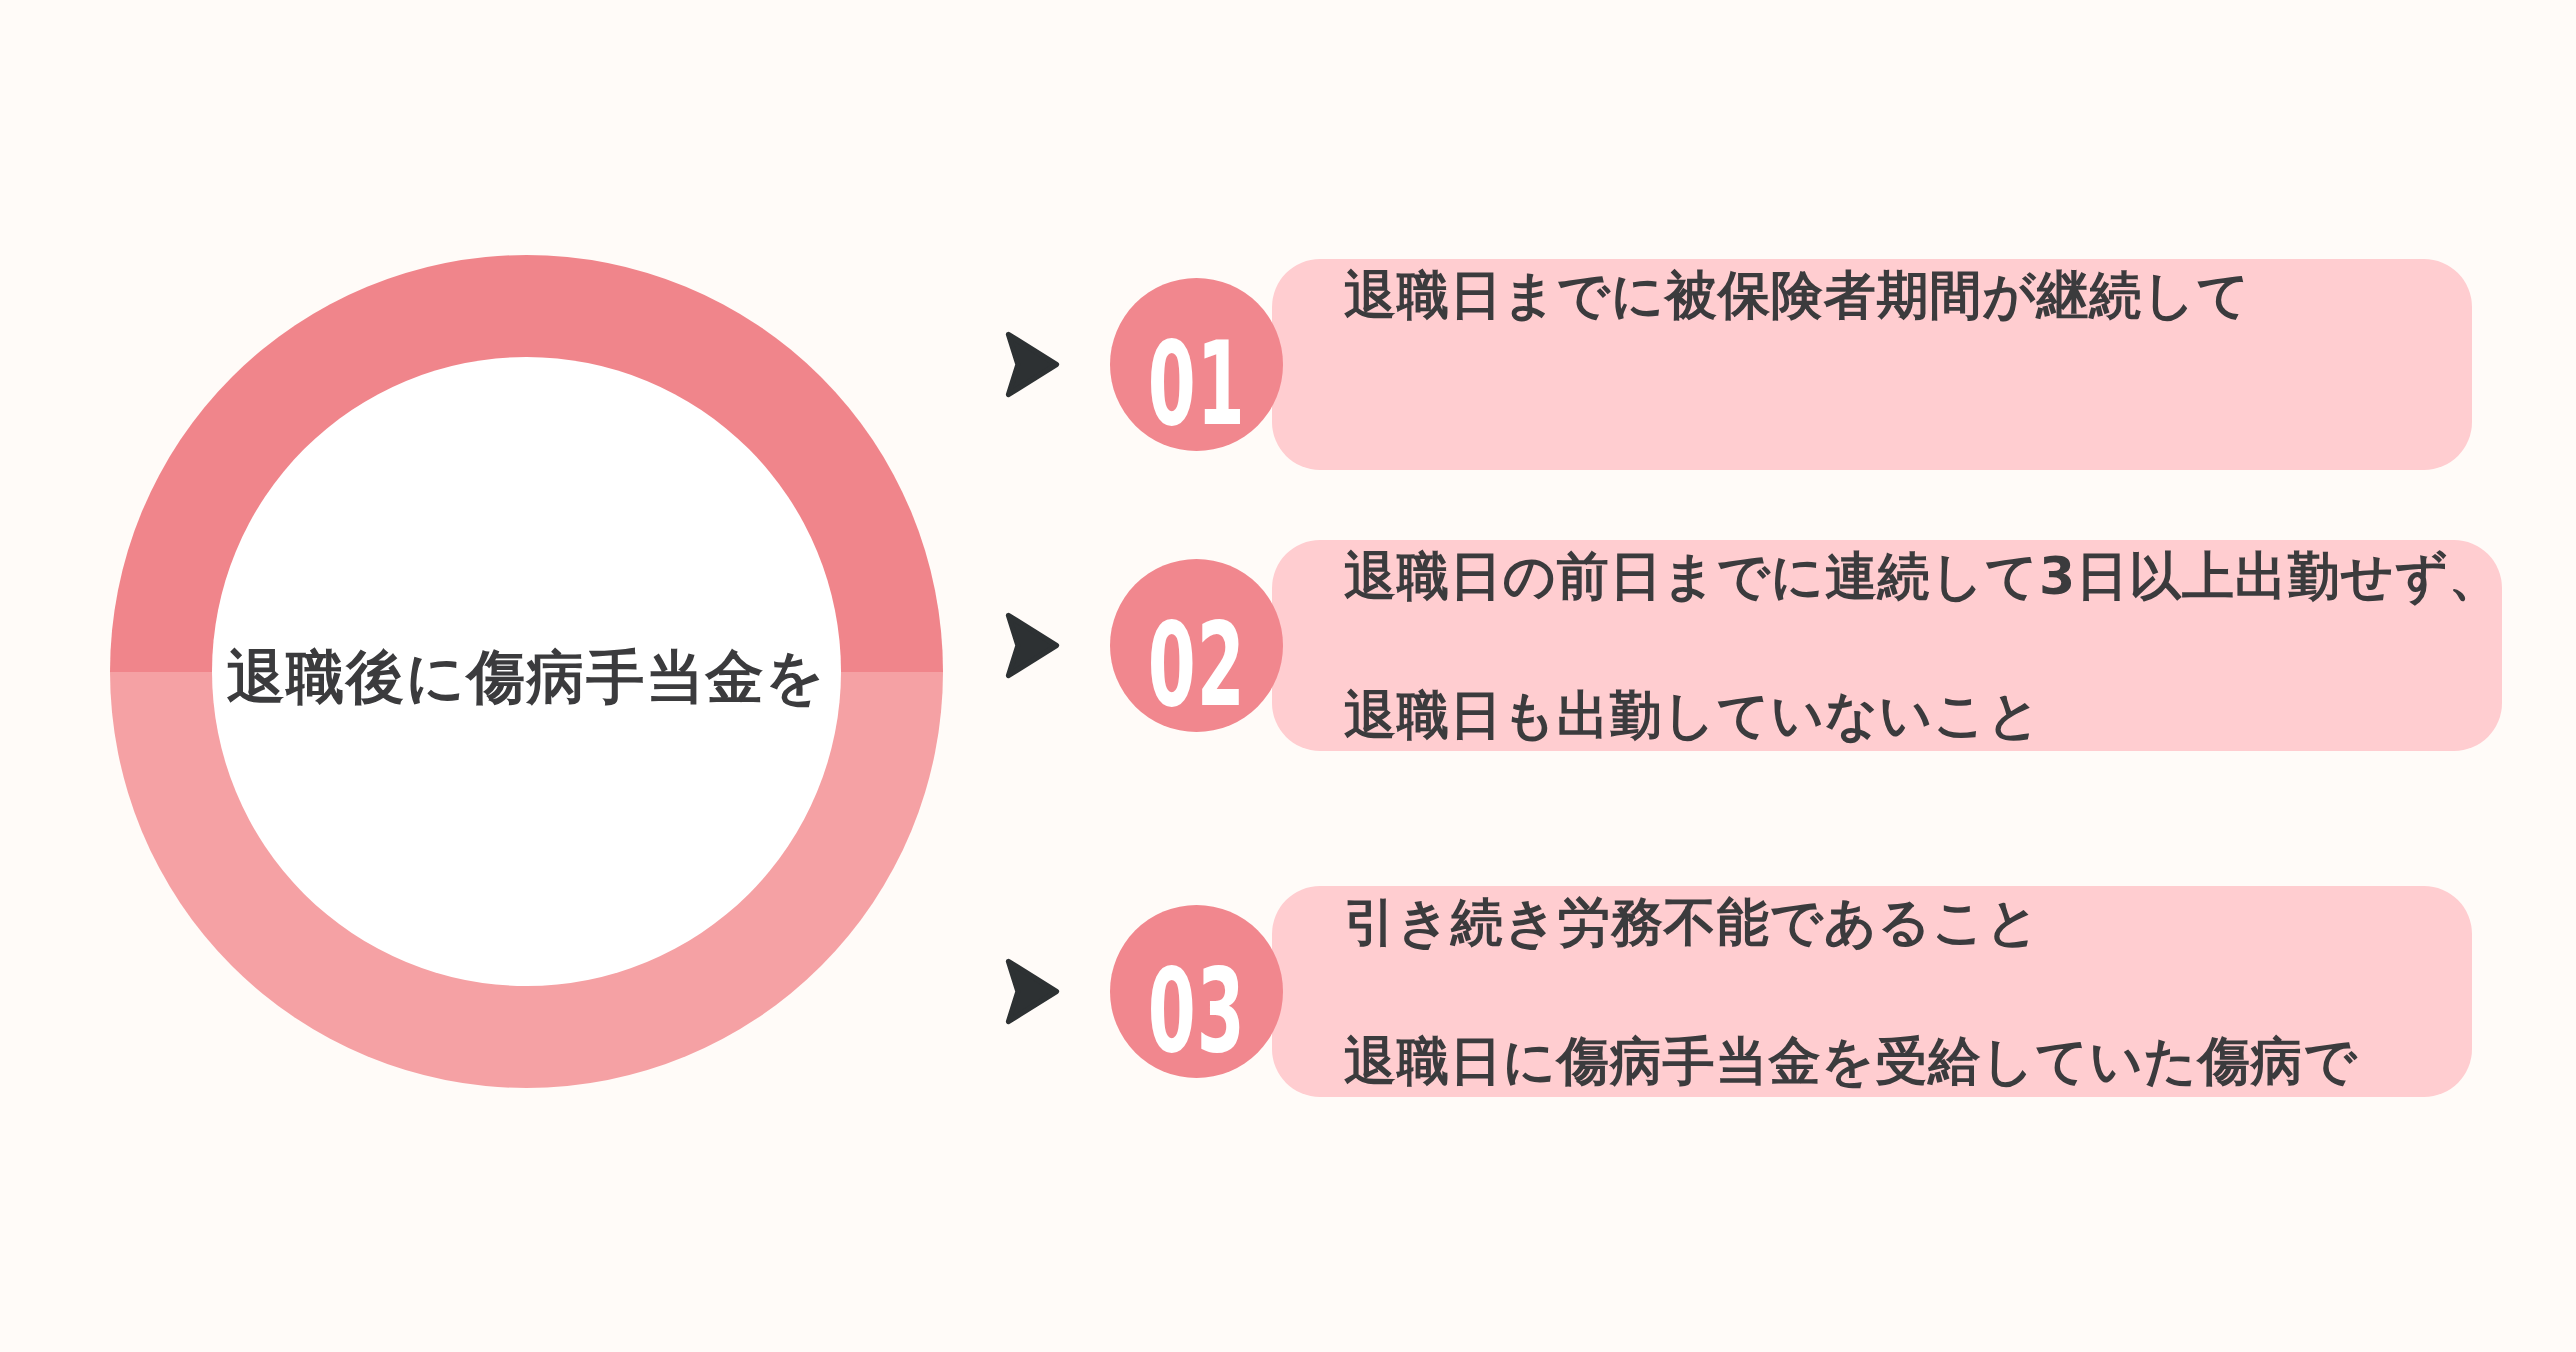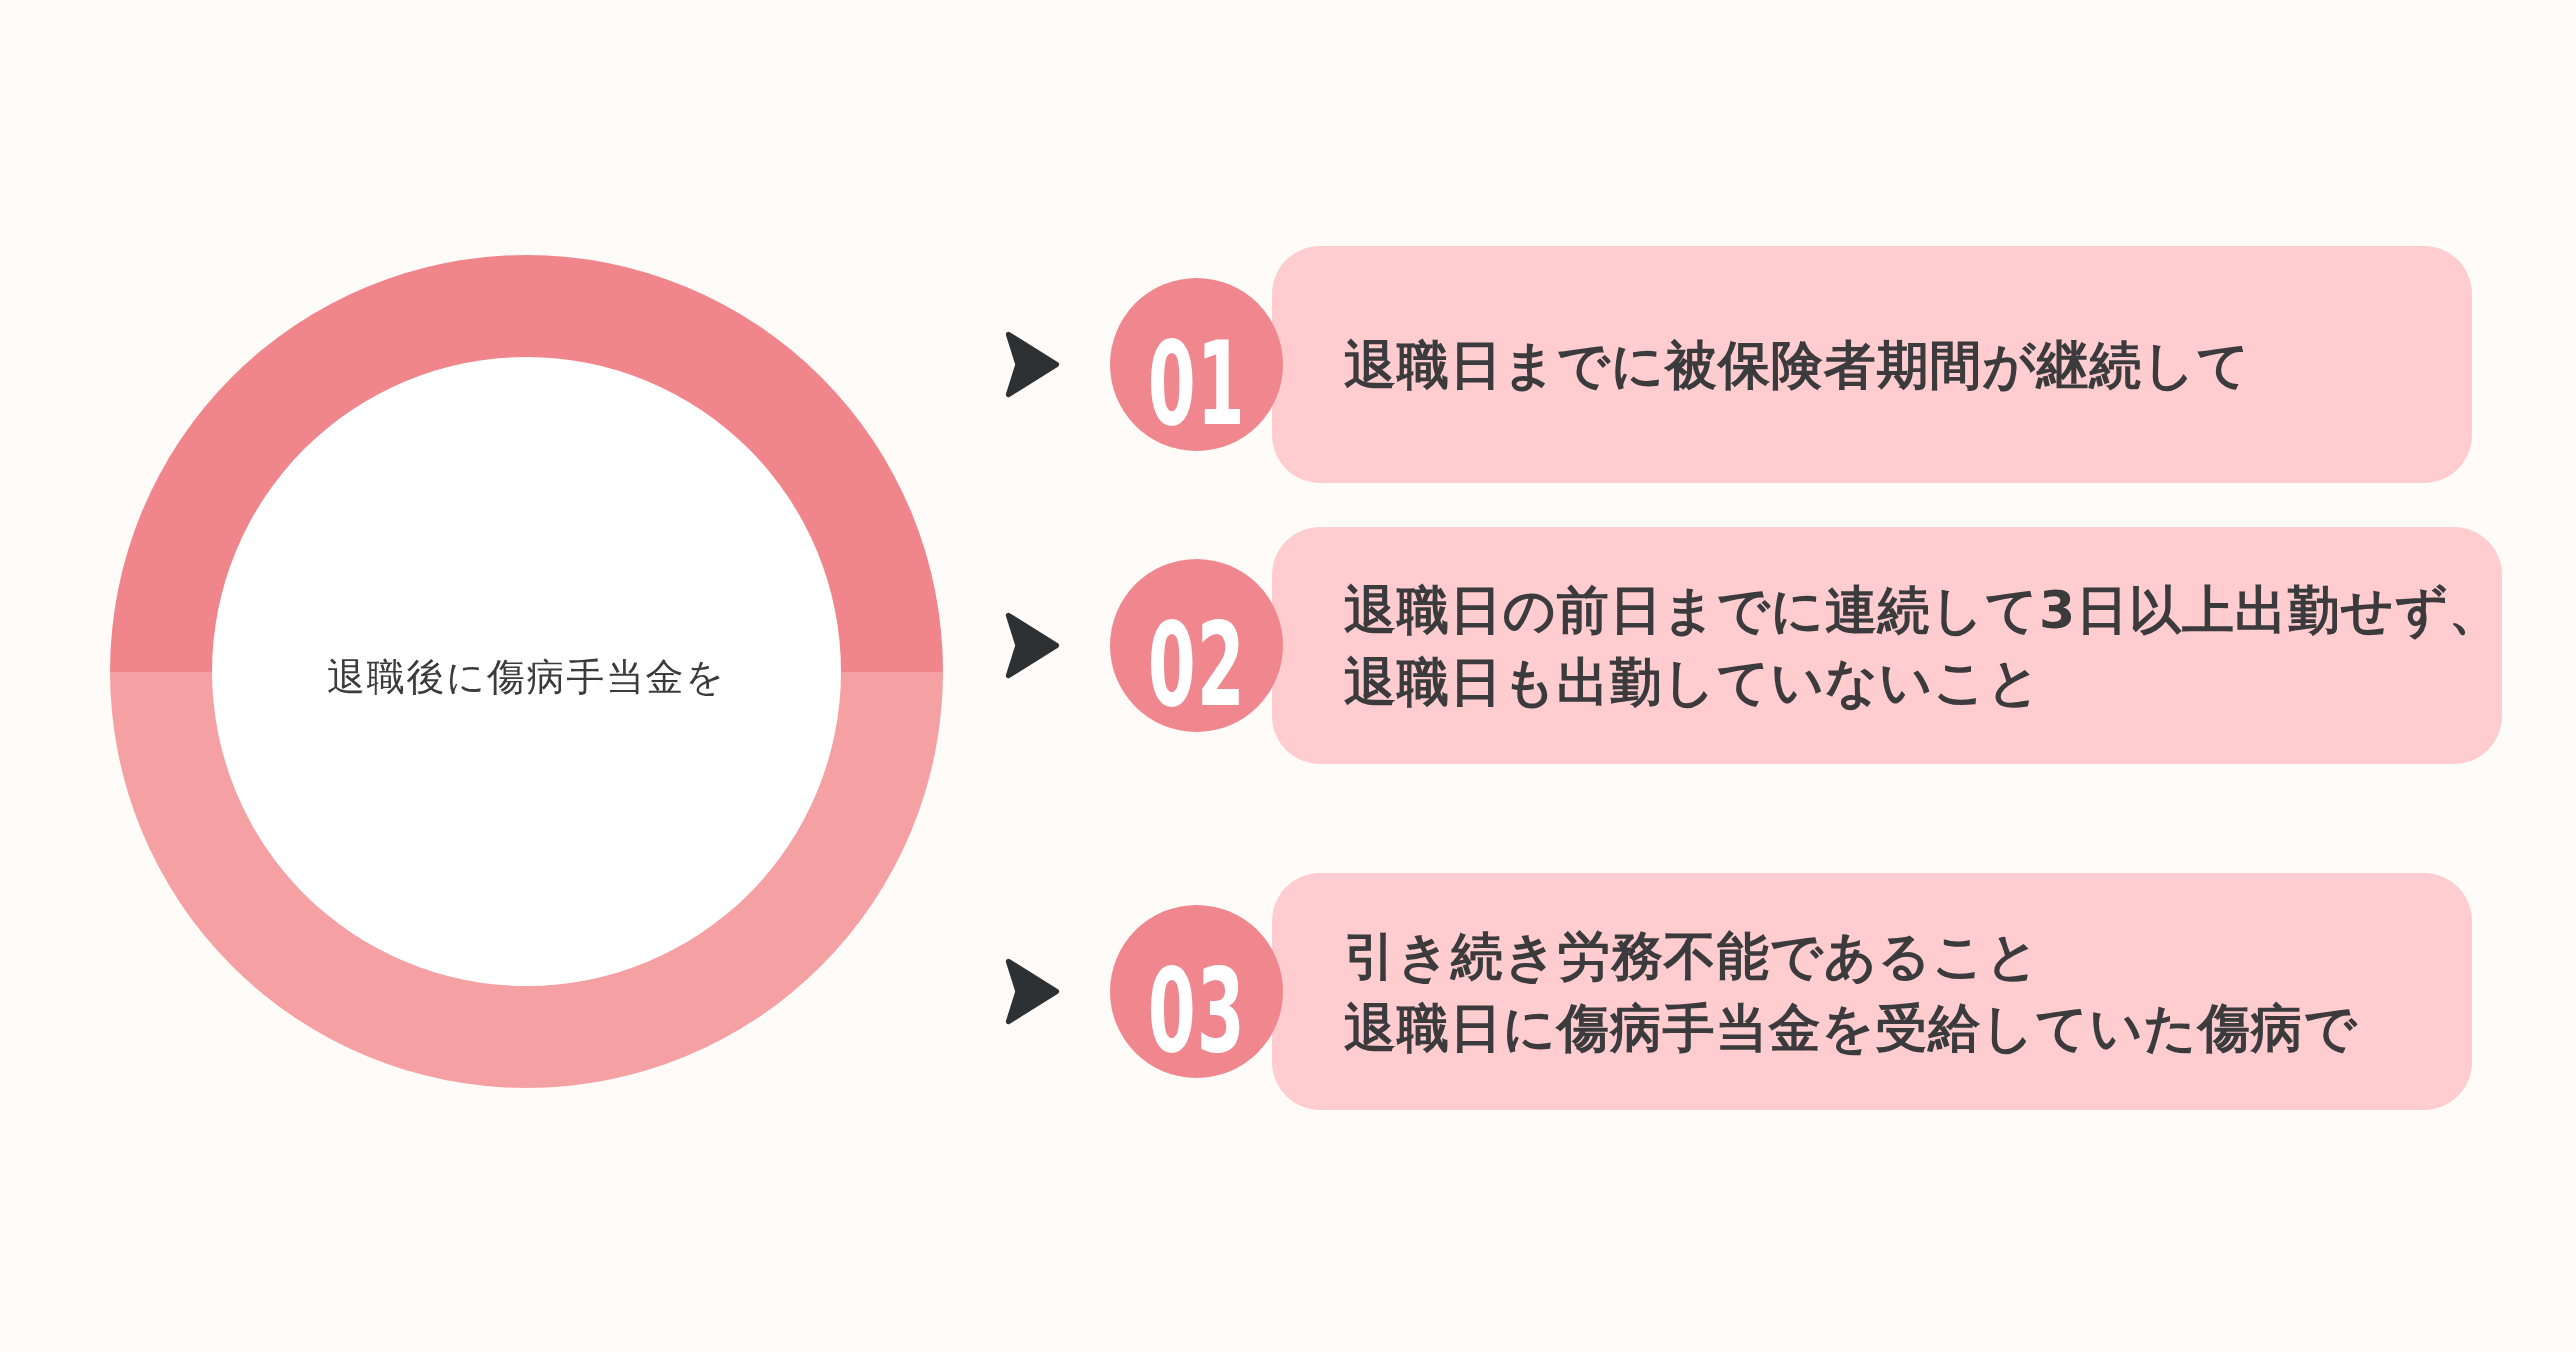--- a/index.html
+++ b/index.html
@@ -36,22 +36,22 @@
     position:absolute;
     left:102px; top:102px;
     width:629px; height:629px;
     border-radius:50%;
     background:var(--ring_inner);
     display:flex;
     align-items:center;
     justify-content:center;
   }
   .ring-title{
-    font-size:38px;
-    font-weight:400;
+    font-size:58px;
+    font-weight:700;
     line-height:93px;
     letter-spacing:1.7px;
     color:var(--text_dark);
     padding-top:12px;
   }
 
   
   .row{
     position:absolute;
     left:1005px;
@@ -85,27 +85,27 @@
     font-size:115px;
     font-weight:700;
     color:var(--number_text);
     letter-spacing:1.7px;
     transform:scaleX(0.6);
     display:inline-block;
   }
 
   .item-box{
     flex:1;
-    height:237px;
+    height:211px;
     margin-left:-11px;
     background:var(--item_box);
     border-radius:48px;
     display:flex;
     flex-direction:column;
-    justify-content:center;
+    justify-content:space-between;
     padding-left:72px;
     position:relative;
     z-index:1;
   }
   .item-line{
     font-size:52px;
     font-weight:700;
     line-height:72px;
     letter-spacing:0.9px;
     color:var(--text_dark);

